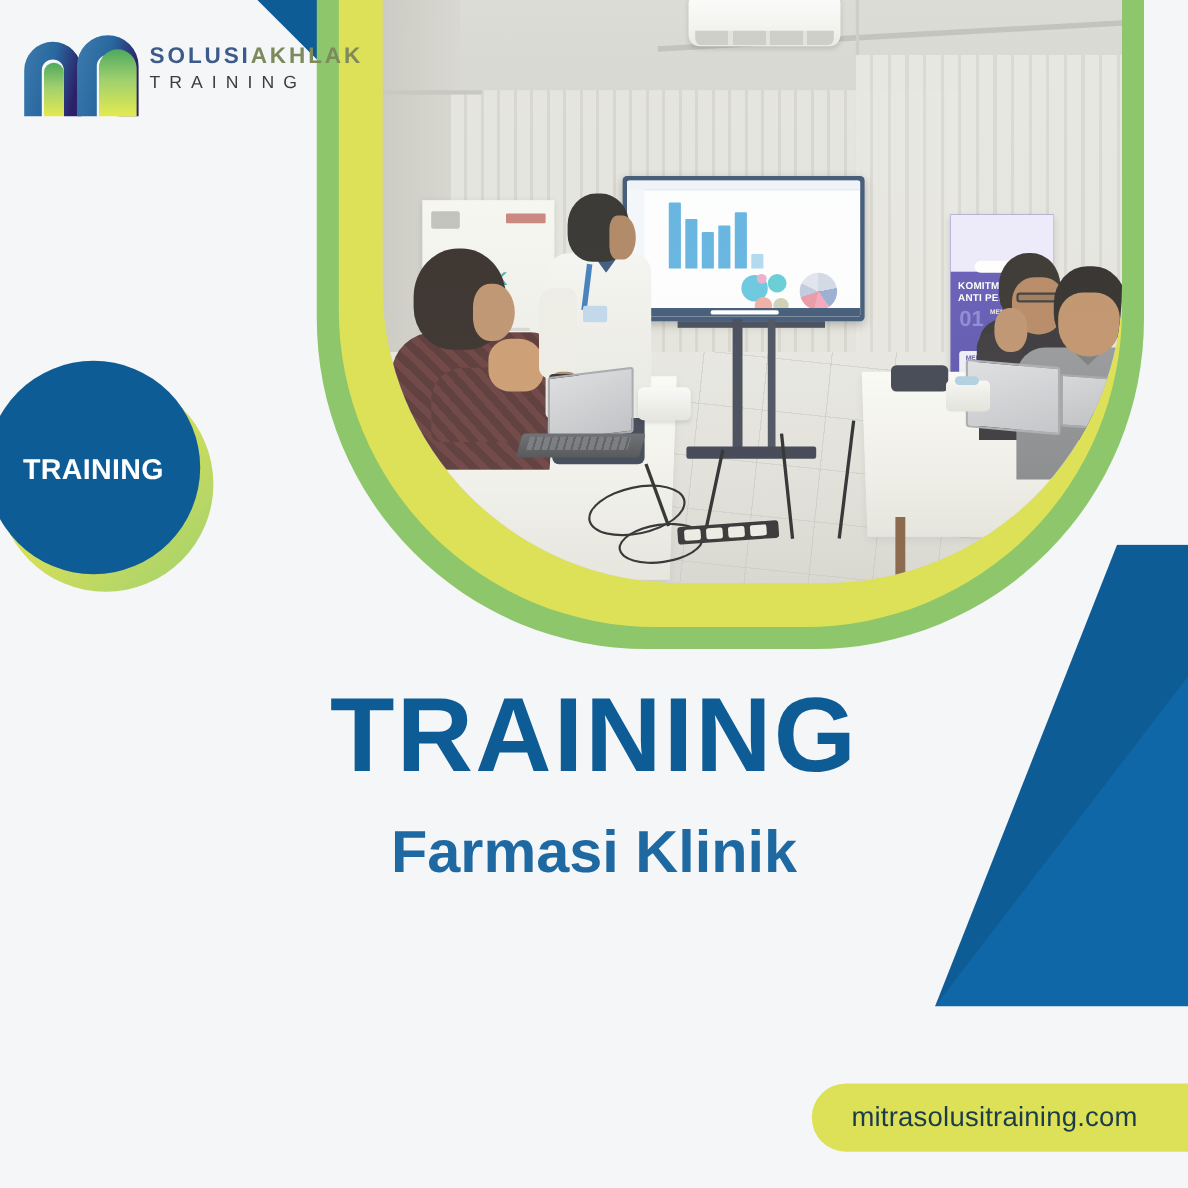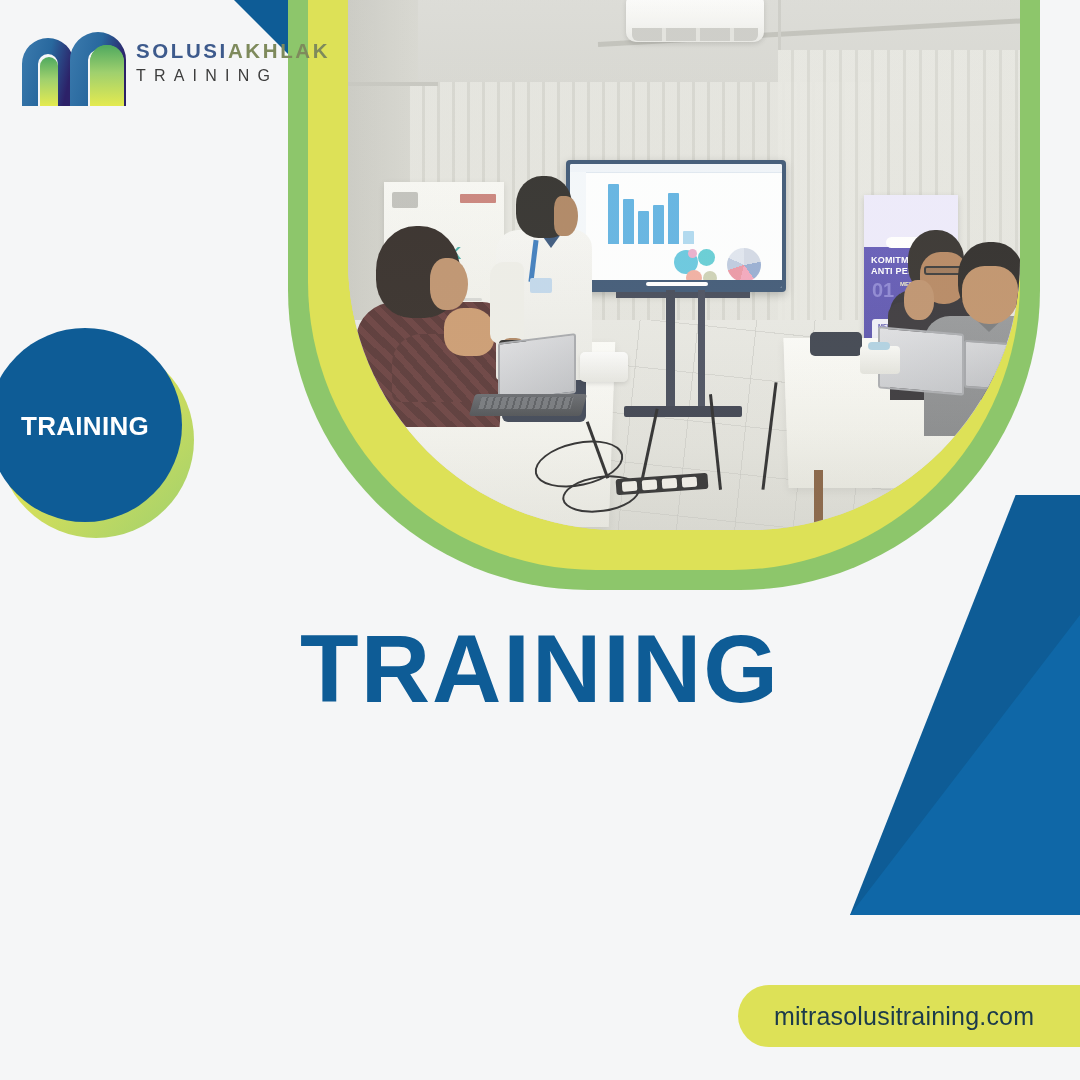--- a/index.html
+++ b/index.html
@@ -428,18 +428,19 @@
   </div>
 
   <div class="badge-wrap">
     <div class="badge-ring"></div>
     <div class="badge-circle">
       <div class="badge-sub">TRAINING</div>
     </div>
   </div>
 
   <div class="title-main">TRAINING</div>
+  <div class="title-sub">Farmasi Klinik</div>
 
   <div class="url-pill">
     <span class="url-text">mitrasolusitraining.com</span>
   </div>
 
 </div>
 
 </body></html>

